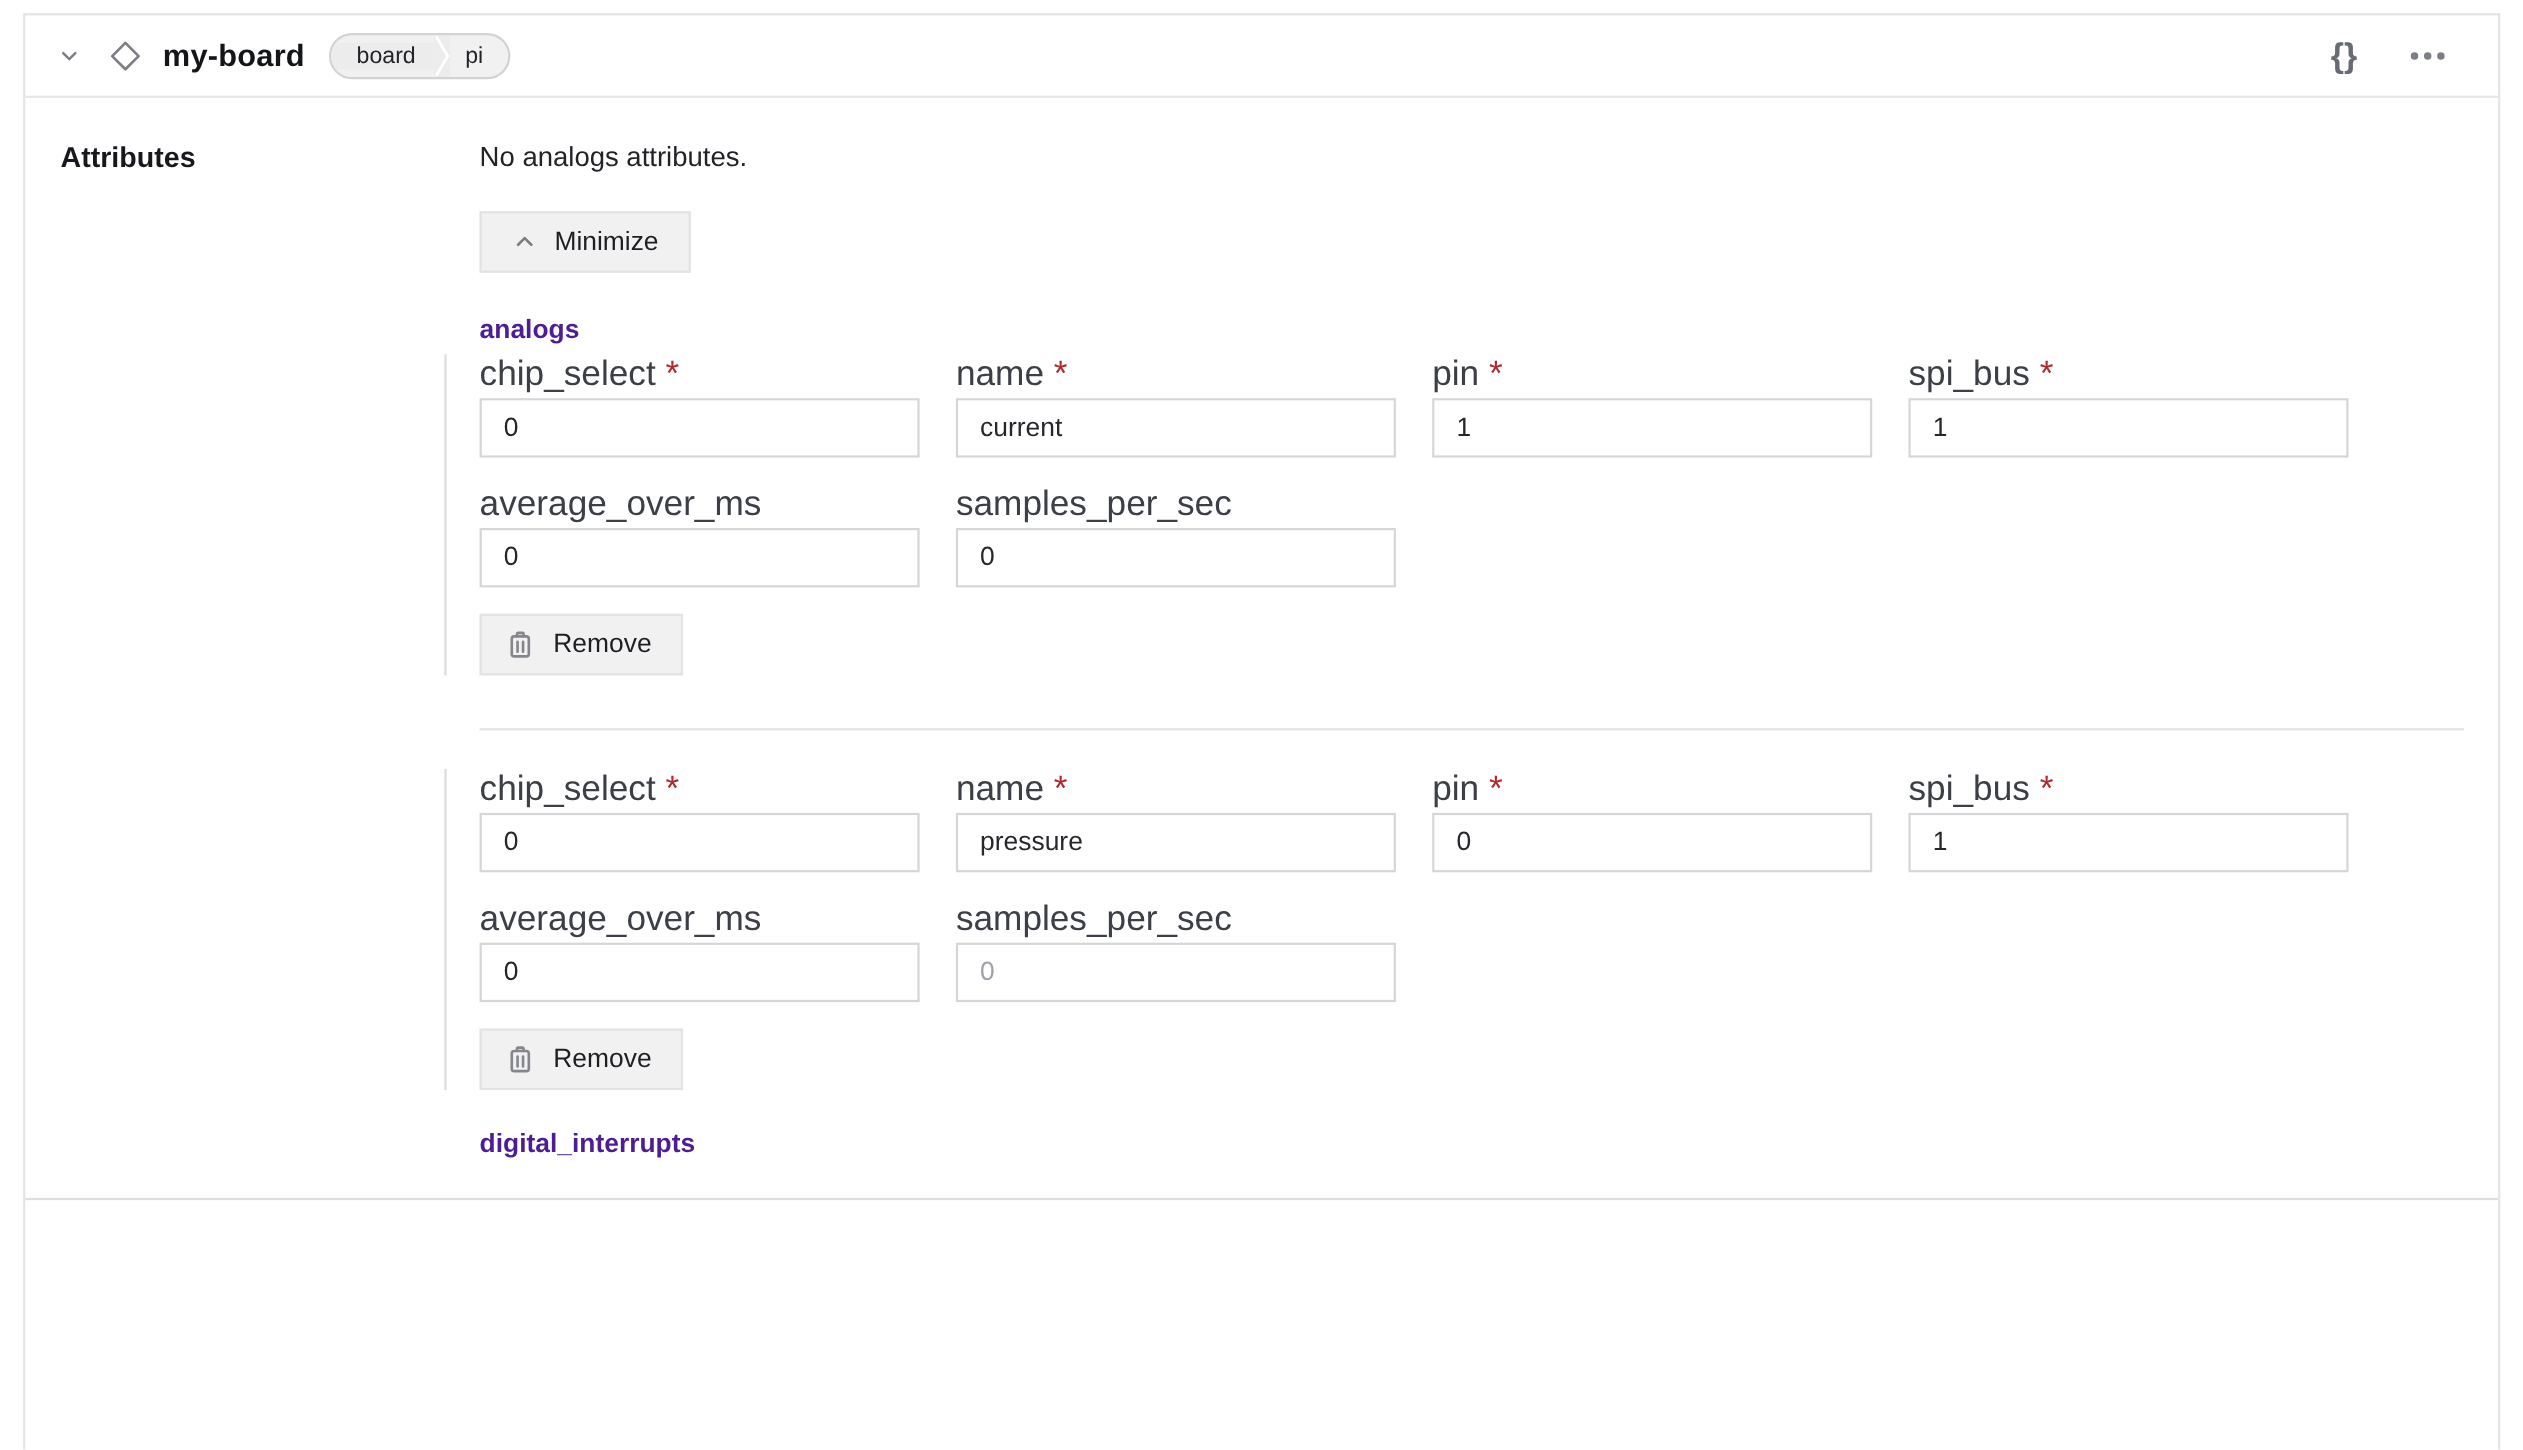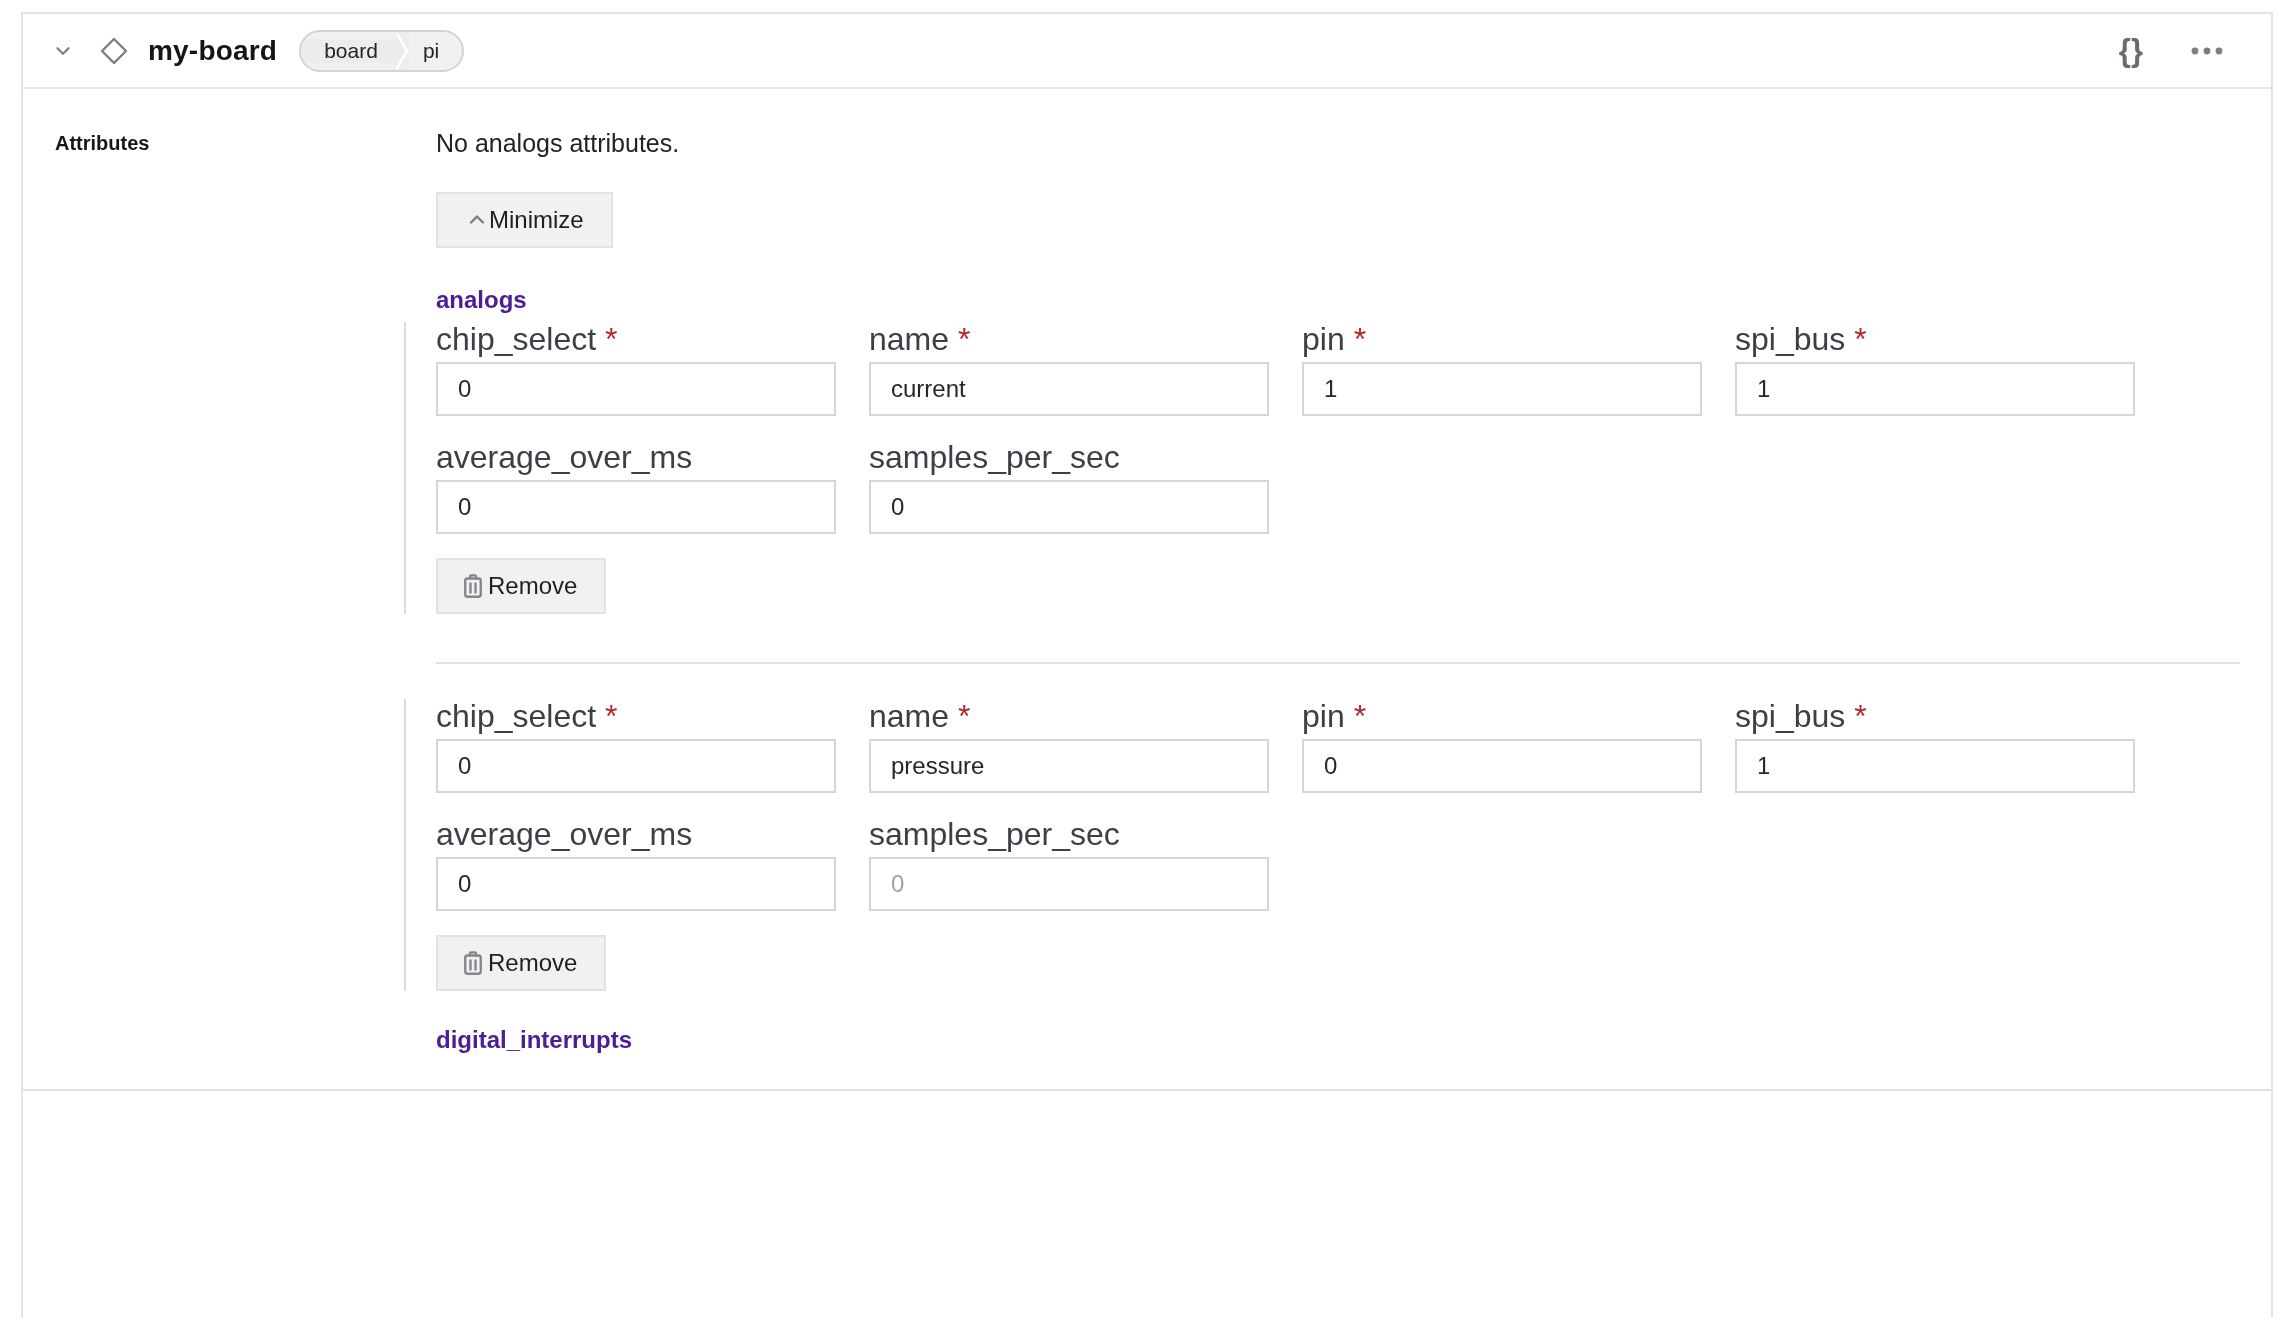--- a/index.html
+++ b/index.html
@@ -46,26 +46,26 @@
   .pill-chevron { display: flex; align-items: center; background: #ececed; }
   .hdr-spacer { flex: 1 1 auto; }
   .hdr-braces {
     font-size: 31px; font-weight: 600; color: #696b72;
     line-height: 1; cursor: pointer; margin-right: 46px; user-select: none;
   }
   .hdr-menu { cursor: pointer; }
   
   .card-body { display: flex; padding: 37px 31px 34px 32px; }
   .attr-col { flex: 0 0 381px; }
-  .attr-title { font-size: 20px; font-weight: 700; color: #17181c; line-height: 34px; }
+  .attr-title { font-size: 26px; font-weight: 700; color: #17181c; line-height: 34px; }
   .form-col { width: 1804px; }
   .note { font-size: 25px; line-height: 34px; color: #222326; }
   .btn {
     display: inline-flex; align-items: center;
-    height: 56px; padding: 0 27px; 
+    height: 56px; padding: 0 27px; gap: 15px;
     background: #f1f1f2; border: 2px solid #e3e3e4;
     font-family: inherit; font-size: 24px; color: #1e1f23;
     cursor: pointer; white-space: nowrap;
   }
   .btn-minimize { margin-top: 32px; }
   .group-label { margin-top: 37px; font-size: 24px; font-weight: 700; color: #4c1d95; line-height: 30px; }
   .group-label.di { margin-top: 34px; }
   .group { border-left: 2px solid #dcdcde; margin-left: -32px; padding: 2px 0 0 30px; }
   .group.g1 { margin-top: 7px; }
   .group.g2 { margin-top: 35px; }

